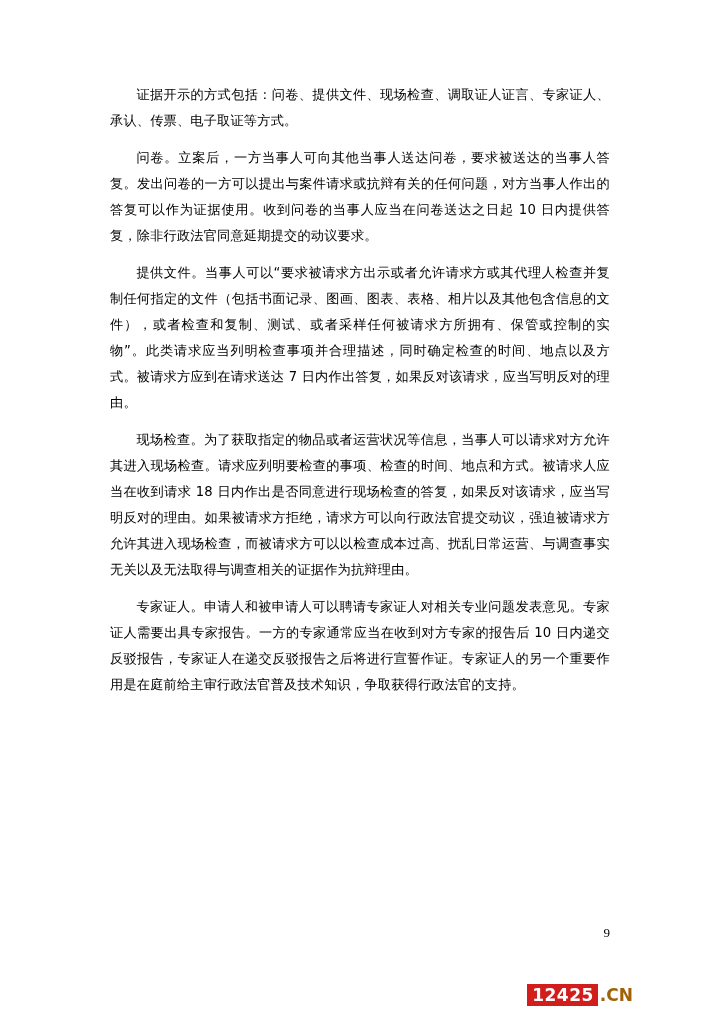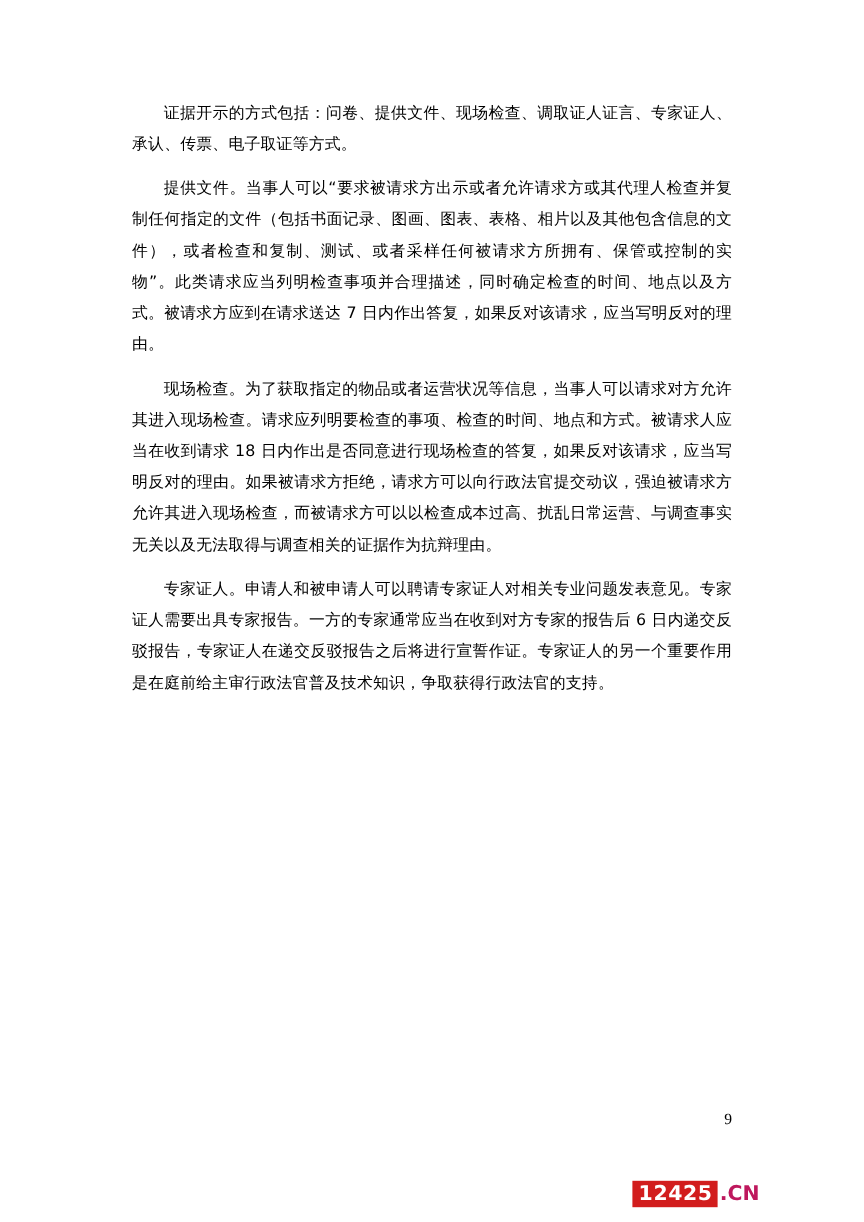--- a/index.html
+++ b/index.html
@@ -60,38 +60,39 @@
     background: #d21d1d;
     color: #ffffff;
     font-family: "DejaVu Sans", sans-serif;
     font-weight: bold;
     font-size: 17px;
     line-height: 22px;
     padding: 0 4px 0 5px;
     letter-spacing: 0.5px;
   }
   .wm-tail {
-    color: #be185d;
+    color: #a16207;
     font-family: "DejaVu Sans", sans-serif;
     font-weight: bold;
     font-size: 17px;
     line-height: 22px;
     padding-left: 2px;
   }
 </style>
 </head>
 <body>
 
 <div class="page">
 
   <div class="content">
     <p class="para">证据开示的方式包括：问卷、提供文件、现场检查、调取证人证言、专家证人、承认、传票、电子取证等方式。</p>
+    <p class="para">问卷。立案后，一方当事人可向其他当事人送达问卷，要求被送达的当事人答复。发出问卷的一方可以提出与案件请求或抗辩有关的任何问题，对方当事人作出的答复可以作为证据使用。收到问卷的当事人应当在问卷送达之日起 10 日内提供答复，除非行政法官同意延期提交的动议要求。</p>
     <p class="para">提供文件。当事人可以“要求被请求方出示或者允许请求方或其代理人检查并复制任何指定的文件（包括书面记录、图画、图表、表格、相片以及其他包含信息的文件），或者检查和复制、测试、或者采样任何被请求方所拥有、保管或控制的实物”。此类请求应当列明检查事项并合理描述，同时确定检查的时间、地点以及方式。被请求方应到在请求送达 7 日内作出答复，如果反对该请求，应当写明反对的理由。</p>
     <p class="para">现场检查。为了获取指定的物品或者运营状况等信息，当事人可以请求对方允许其进入现场检查。请求应列明要检查的事项、检查的时间、地点和方式。被请求人应当在收到请求 18 日内作出是否同意进行现场检查的答复，如果反对该请求，应当写明反对的理由。如果被请求方拒绝，请求方可以向行政法官提交动议，强迫被请求方允许其进入现场检查，而被请求方可以以检查成本过高、扰乱日常运营、与调查事实无关以及无法取得与调查相关的证据作为抗辩理由。</p>
-    <p class="para">专家证人。申请人和被申请人可以聘请专家证人对相关专业问题发表意见。专家证人需要出具专家报告。一方的专家通常应当在收到对方专家的报告后 6 日内递交反驳报告，专家证人在递交反驳报告之后将进行宣誓作证。专家证人的另一个重要作用是在庭前给主审行政法官普及技术知识，争取获得行政法官的支持。</p>
+    <p class="para">专家证人。申请人和被申请人可以聘请专家证人对相关专业问题发表意见。专家证人需要出具专家报告。一方的专家通常应当在收到对方专家的报告后 10 日内递交反驳报告，专家证人在递交反驳报告之后将进行宣誓作证。专家证人的另一个重要作用是在庭前给主审行政法官普及技术知识，争取获得行政法官的支持。</p>
   </div>
 
   <div class="page-number">9</div>
 
   <div class="watermark">
     <span class="wm-box">12425</span>
     <span class="wm-tail">.CN</span>
   </div>
 
 </div>

